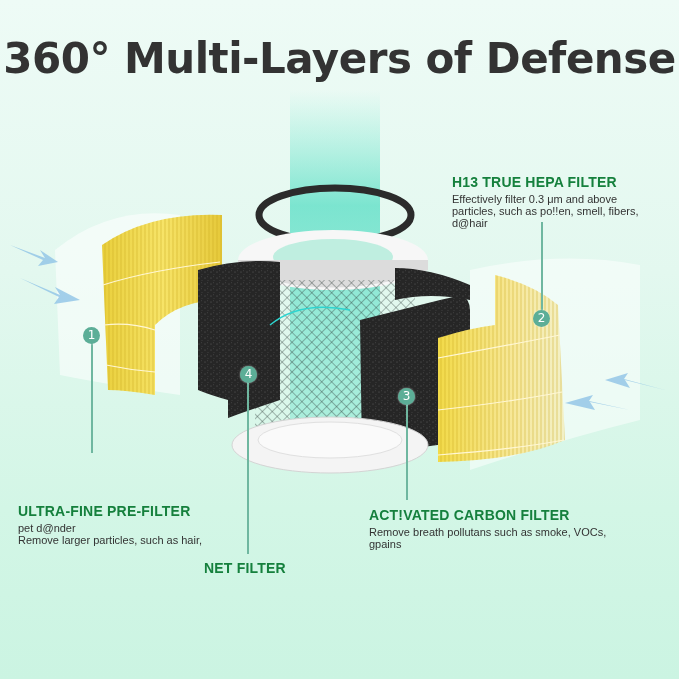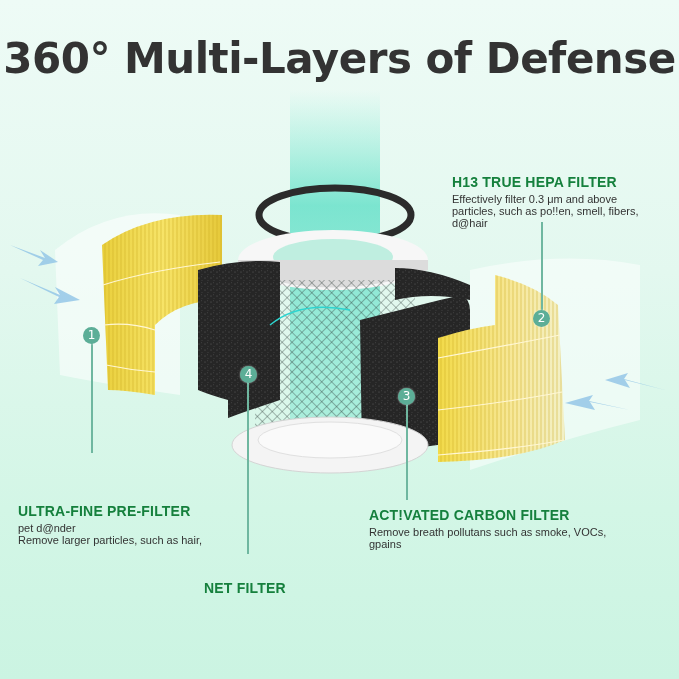--- a/index.html
+++ b/index.html
@@ -126,15 +126,15 @@
 </div>
 
 <div class="label" style="left:351px;top:507px;margin-left:18px;">
   <div class="h">ACT!VATED CARBON FILTER</div>
   <div class="d">
     <div>Remove breath pollutans such as smoke, VOCs,</div>
     <div>gpains</div>
   </div>
 </div>
 
-<div class="label" style="left:204px;top:560px;margin-top:20px;">
+<div class="label" style="left:204px;top:560px;">
   <div class="h">NET FILTER</div>
 </div>
 
 </body></html>

